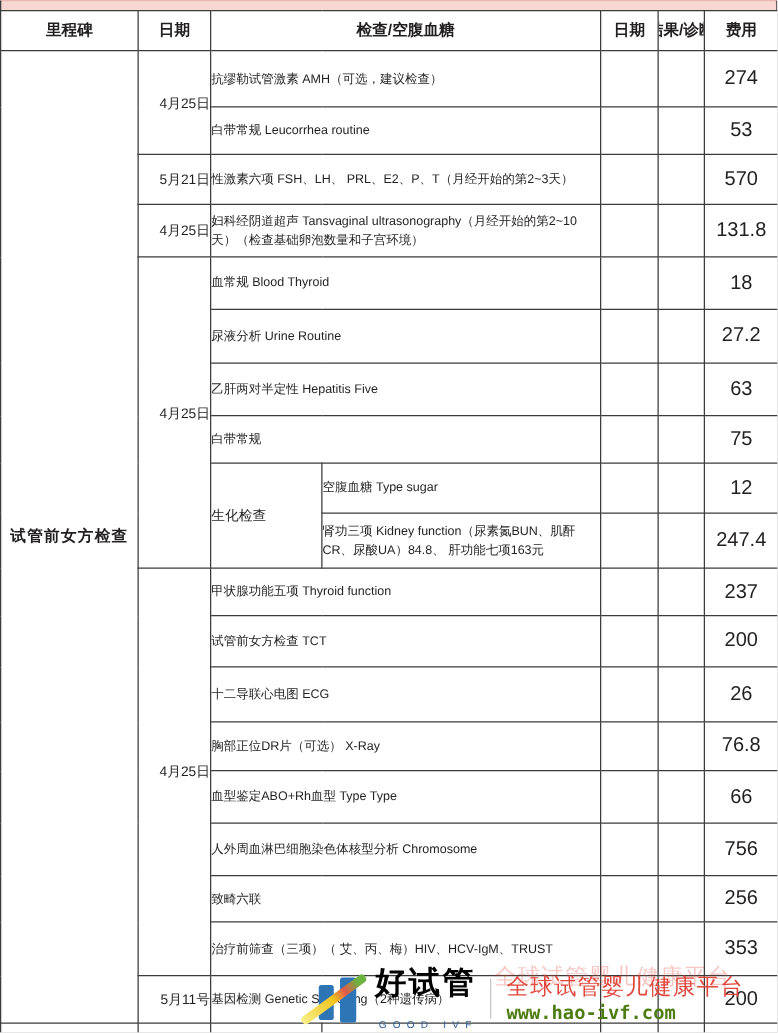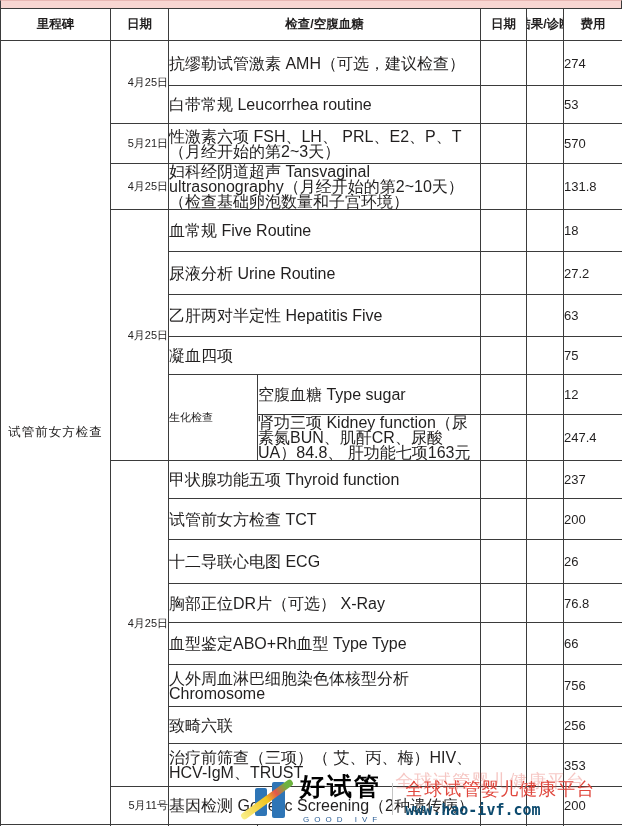--- a/index.html
+++ b/index.html
@@ -12,28 +12,28 @@
     border-left:1px solid #3b3b3b;border-right:1px solid #3b3b3b;border-top:1px solid #e9b8b4;
   }
   table.sheet{border-collapse:collapse;table-layout:fixed;width:622px;}
   table.sheet td,table.sheet th{
     border:1px solid #3b3b3b;padding:0;overflow:hidden;vertical-align:middle;
     background:#fff;
   }
   th{font-weight:bold;font-size:12.5px;text-align:center;}
   th .clip{display:flex;justify-content:center;overflow:hidden;white-space:nowrap;}
   td.milestone{
-    background:#f8d6d2;text-align:center;font-weight:400;font-size:12.5px;letter-spacing:1px;
+    background:#f8d6d2;text-align:center;font-weight:700;font-size:12.5px;letter-spacing:1px;
   }
   td.date{text-align:right;font-size:11px;white-space:nowrap;}
   td.item{
-    text-align:left;padding:3px 6px;font-size:16px;line-height:15px;vertical-align:middle;
+    text-align:left;padding:3px 6px;font-size:10px;line-height:15px;vertical-align:middle;
   }
   td.group{text-align:left;padding:3px 6px;font-size:11px;}
-  td.fee{font-size:13px;}
+  td.fee{text-align:center;font-size:16px;}
   td.blank{background:#fff;}
   
   .watermark{
     position:absolute;left:252px;top:775px;height:48px;display:flex;align-items:center;
     z-index:5;pointer-events:none;
   }
   .logo{position:relative;width:44px;height:38px;margin-right:4px;}
   .logo .bar1{position:absolute;left:3px;top:8px;width:12px;height:28px;background:#2e75b6;border-radius:2px;}
   .logo .bar2{position:absolute;left:20px;top:2px;width:13px;height:36px;background:#2e75b6;border-radius:2px;}
   .logo .stripe{
@@ -46,21 +46,21 @@
   .brand .en{font-size:8px;letter-spacing:5px;color:#2b5e96;margin-top:17px;padding-left:3px;}
   .divider{width:1px;height:32px;background:#c4c4c4;margin-right:12px;}
   .tagline{display:flex;flex-direction:column;line-height:1.15;position:relative;}
   .tagline .red{font-size:18px;color:#e0473d;letter-spacing:1px;white-space:nowrap;}
   .tagline .ghost{
     position:absolute;left:-10px;top:-8px;font-size:18px;color:#e0473d;opacity:.30;
     letter-spacing:1px;white-space:nowrap;
   }
   .tagline .url{
     font-family:"DejaVu Sans Mono","Liberation Mono",monospace;
-    font-size:15px;color:#0c4a6e;font-weight:600;letter-spacing:0;margin-top:2px;white-space:nowrap;
+    font-size:15px;color:#4d7c0f;font-weight:600;letter-spacing:0;margin-top:2px;white-space:nowrap;
   }
 </style>
 </head>
 <body>
 
 <div class="screen">
   <div class="top-band"></div>
 
   <table class="sheet">
     <colgroup>
@@ -108,39 +108,39 @@
     </tr>
     <tr style="height:42px">
       <td class="date">4月25日</td>
       <td class="item" colspan="2">妇科经阴道超声  Tansvaginal ultrasonography（月经开始的第2~10天）（检查基础卵泡数量和子宫环境）</td>
       <td></td>
       <td></td>
       <td class="fee">131.8</td>
     </tr>
     <tr style="height:42px">
       <td class="date" rowspan="6">4月25日</td>
-      <td class="item" colspan="2">血常规 Five Routine</td>
+      <td class="item" colspan="2">血常规 Blood Thyroid</td>
       <td></td>
       <td></td>
       <td class="fee">18</td>
     </tr>
     <tr style="height:43px">
       <td class="item" colspan="2">尿液分析 Urine Routine</td>
       <td></td>
       <td></td>
       <td class="fee">27.2</td>
     </tr>
     <tr style="height:42px">
       <td class="item" colspan="2">乙肝两对半定性 Hepatitis Five</td>
       <td></td>
       <td></td>
       <td class="fee">63</td>
     </tr>
     <tr style="height:38px">
-      <td class="item" colspan="2">凝血四项</td>
+      <td class="item" colspan="2">白带常规</td>
       <td></td>
       <td></td>
       <td class="fee">75</td>
     </tr>
     <tr style="height:40px">
       <td class="group" rowspan="2">生化检查</td>
       <td class="item">空腹血糖 Type sugar</td>
       <td></td>
       <td></td>
       <td class="fee">12</td>

